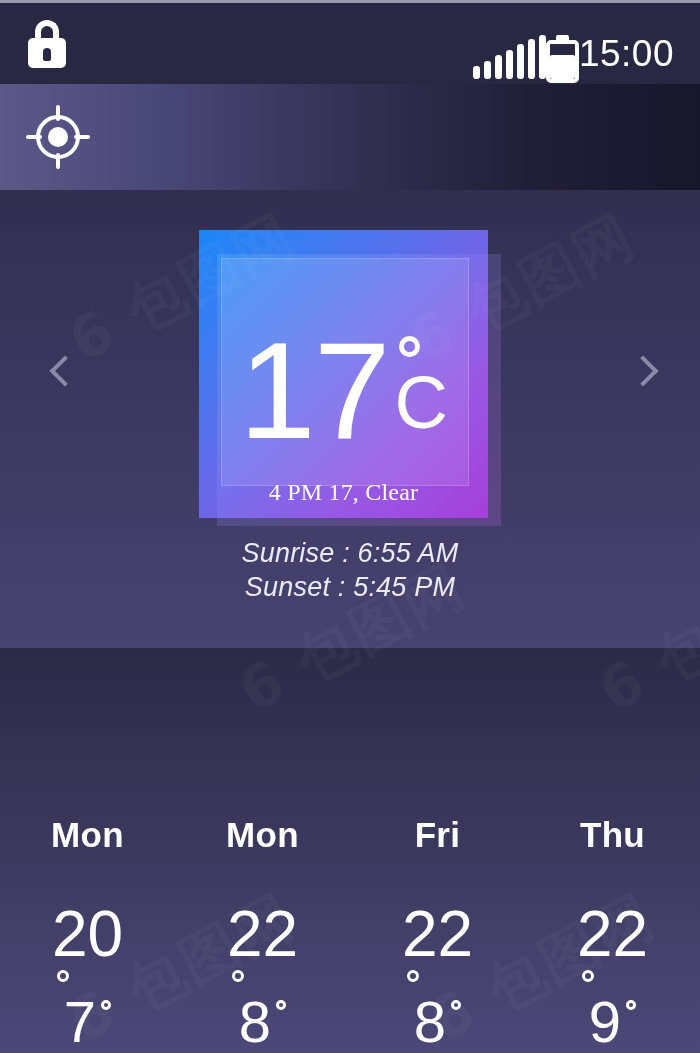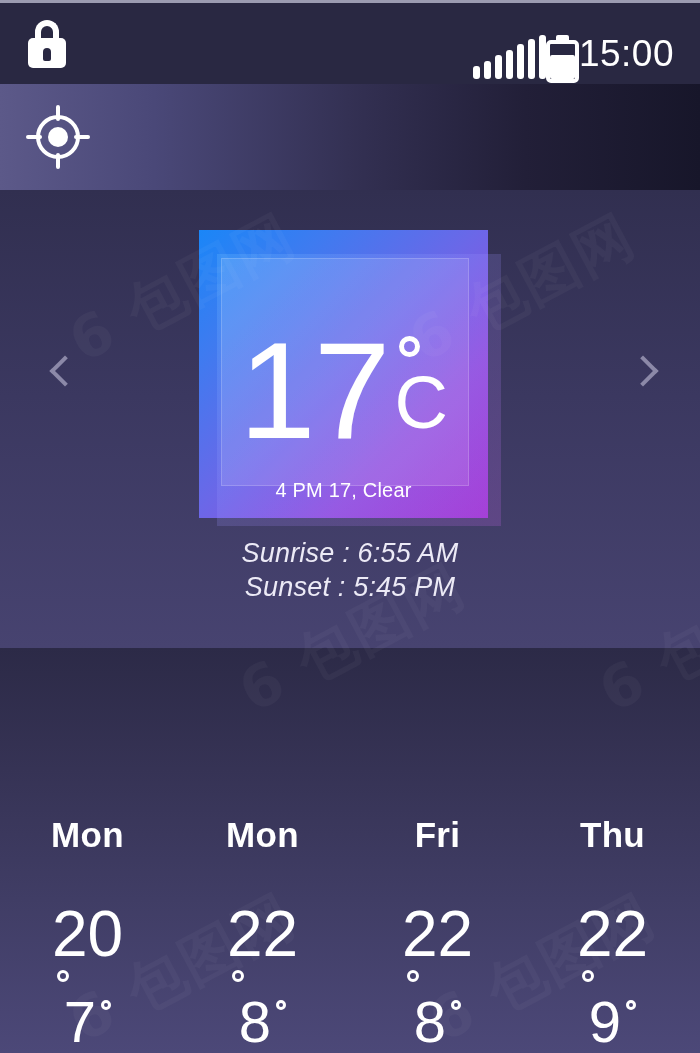--- a/index.html
+++ b/index.html
@@ -179,23 +179,23 @@
     width:21px; height:21px;
     border:5px solid #fff; border-radius:50%;
     margin-bottom:20px; margin-left:4px;
   }
   .unit-c{
     color:#fff; font-size:74px; line-height:0.7;
     font-family:"Liberation Sans", sans-serif;
   }
   .card-desc{
     position:absolute; top:225px; left:0; width:289px;
-    text-align:center; color:#fff; font-size:20px;
+    text-align:center; color:#fff; font-size:24px;
     letter-spacing:0.2px;
-    font-family:Liberation Sans, sans-serif;
+    font-family:Liberation Serif, serif;
   }
 
   
   .sun-times{
     position:absolute; top:536px; left:0; width:700px;
     text-align:center; z-index:3;font-style:italic;
   }
   .sun-times div{
     color:#eceaf6; font-size:27px; line-height:1.27;
     letter-spacing:0.2px;

